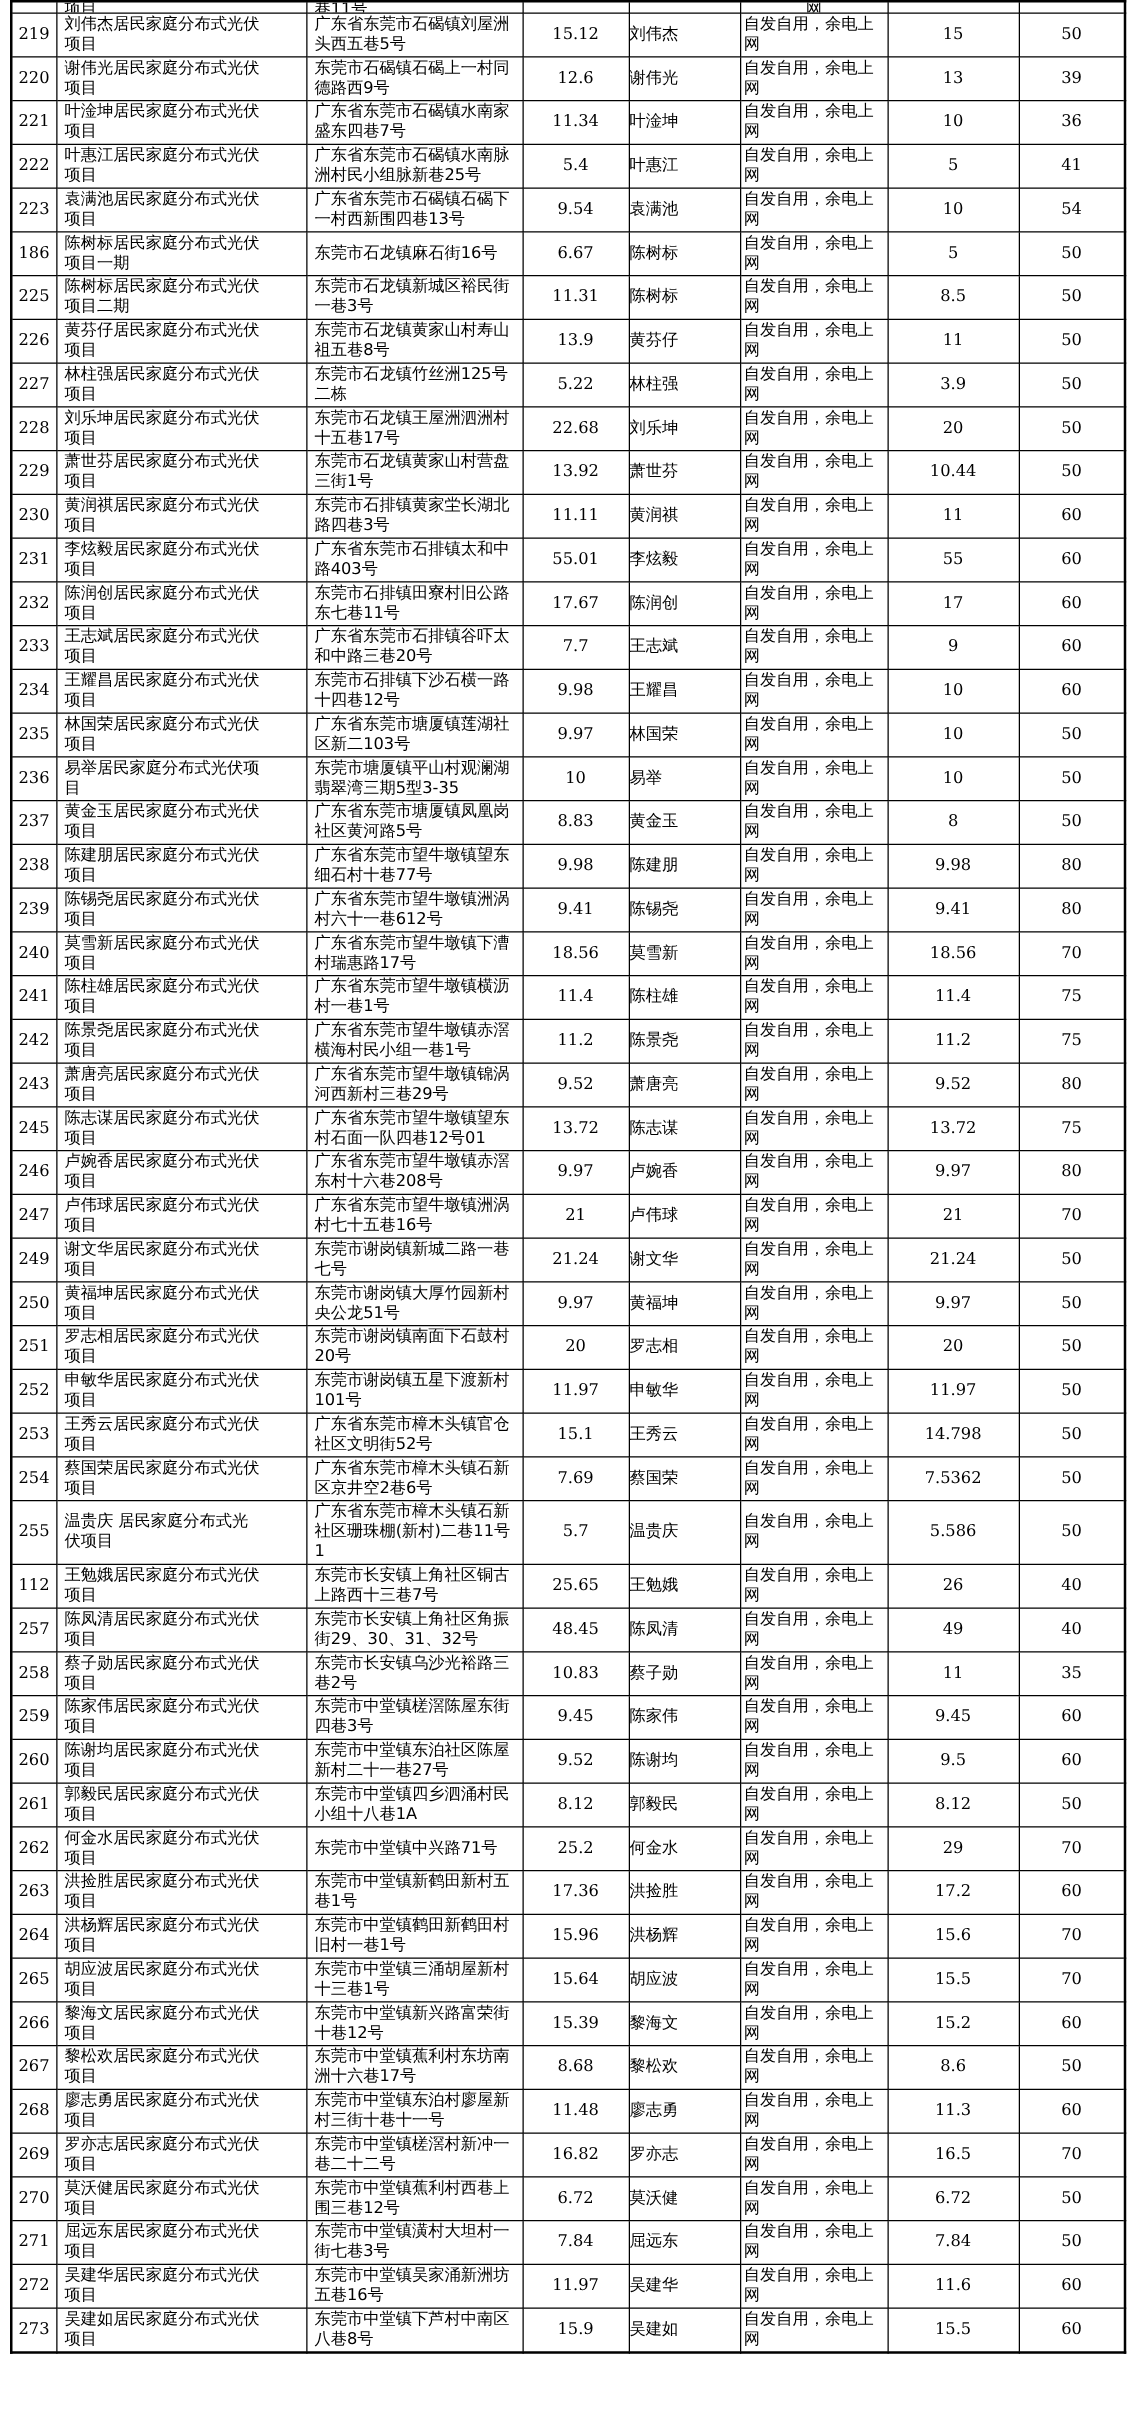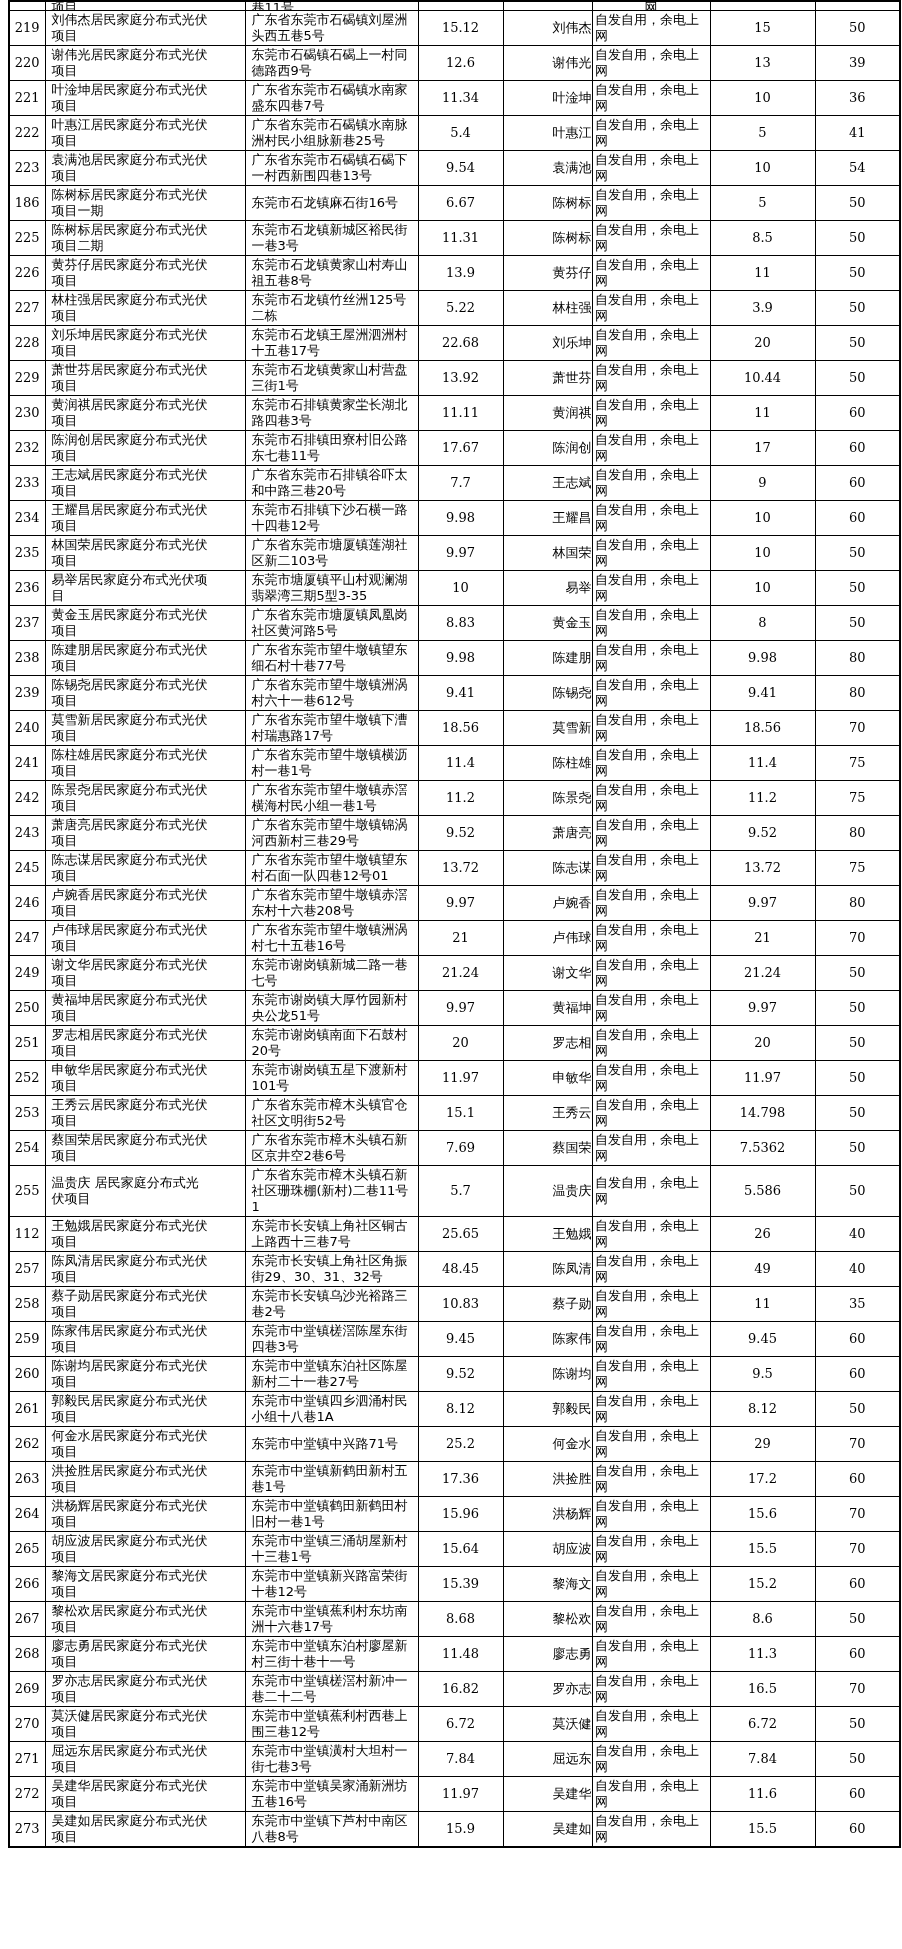--- a/index.html
+++ b/index.html
@@ -10,21 +10,21 @@
   .sheet{position:absolute;left:8px;top:0;}
   table{border-collapse:collapse;table-layout:fixed;border:2px solid #000;}
   td{
     border:1px solid #000;
     font-size:13px;line-height:16px;
     vertical-align:middle;overflow:hidden;
     padding:1px 0;
   }
   tr{background:#fff;}
   .c-num{text-align:center;font-family:"DejaVu Serif",serif;}
-  .c-owner{text-align:right;}
+  .c-owner{text-align:left;}
   .wrap-text{width:158px;margin-left:6px;word-break:break-all;text-align:left;}
   .wrap-mode{width:112px;margin:0 auto;word-break:break-all;text-align:left;}
   
   .partial td{height:8px;padding:0;border-top:none;}
   .frag{height:8px;overflow:hidden;display:flex;align-items:flex-end;}
   .frag span{display:block;line-height:13px;transform:translateY(4px);}
   .frag.left span{margin-left:6px;}
   .frag.center{justify-content:center;}
 </style>
 </head>
@@ -251,20 +251,36 @@
           </td>
     <td class="c-num">11.11</td>
     <td class="c-owner">黄润祺</td>
     <td>
             <div class="wrap-mode">自发自用，余电上网</div>
           </td>
     <td class="c-num">11</td>
     <td class="c-num">60</td>
   </tr>
         <tr>
+    <td class="c-num">231</td>
+    <td>
+            <div class="wrap-text">李炫毅居民家庭分布式光伏项目</div>
+          </td>
+    <td>
+            <div class="wrap-text">广东省东莞市石排镇太和中路403号</div>
+          </td>
+    <td class="c-num">55.01</td>
+    <td class="c-owner">李炫毅</td>
+    <td>
+            <div class="wrap-mode">自发自用，余电上网</div>
+          </td>
+    <td class="c-num">55</td>
+    <td class="c-num">60</td>
+  </tr>
+        <tr>
     <td class="c-num">232</td>
     <td>
             <div class="wrap-text">陈润创居民家庭分布式光伏项目</div>
           </td>
     <td>
             <div class="wrap-text">东莞市石排镇田寮村旧公路东七巷11号</div>
           </td>
     <td class="c-num">17.67</td>
     <td class="c-owner">陈润创</td>
     <td>

